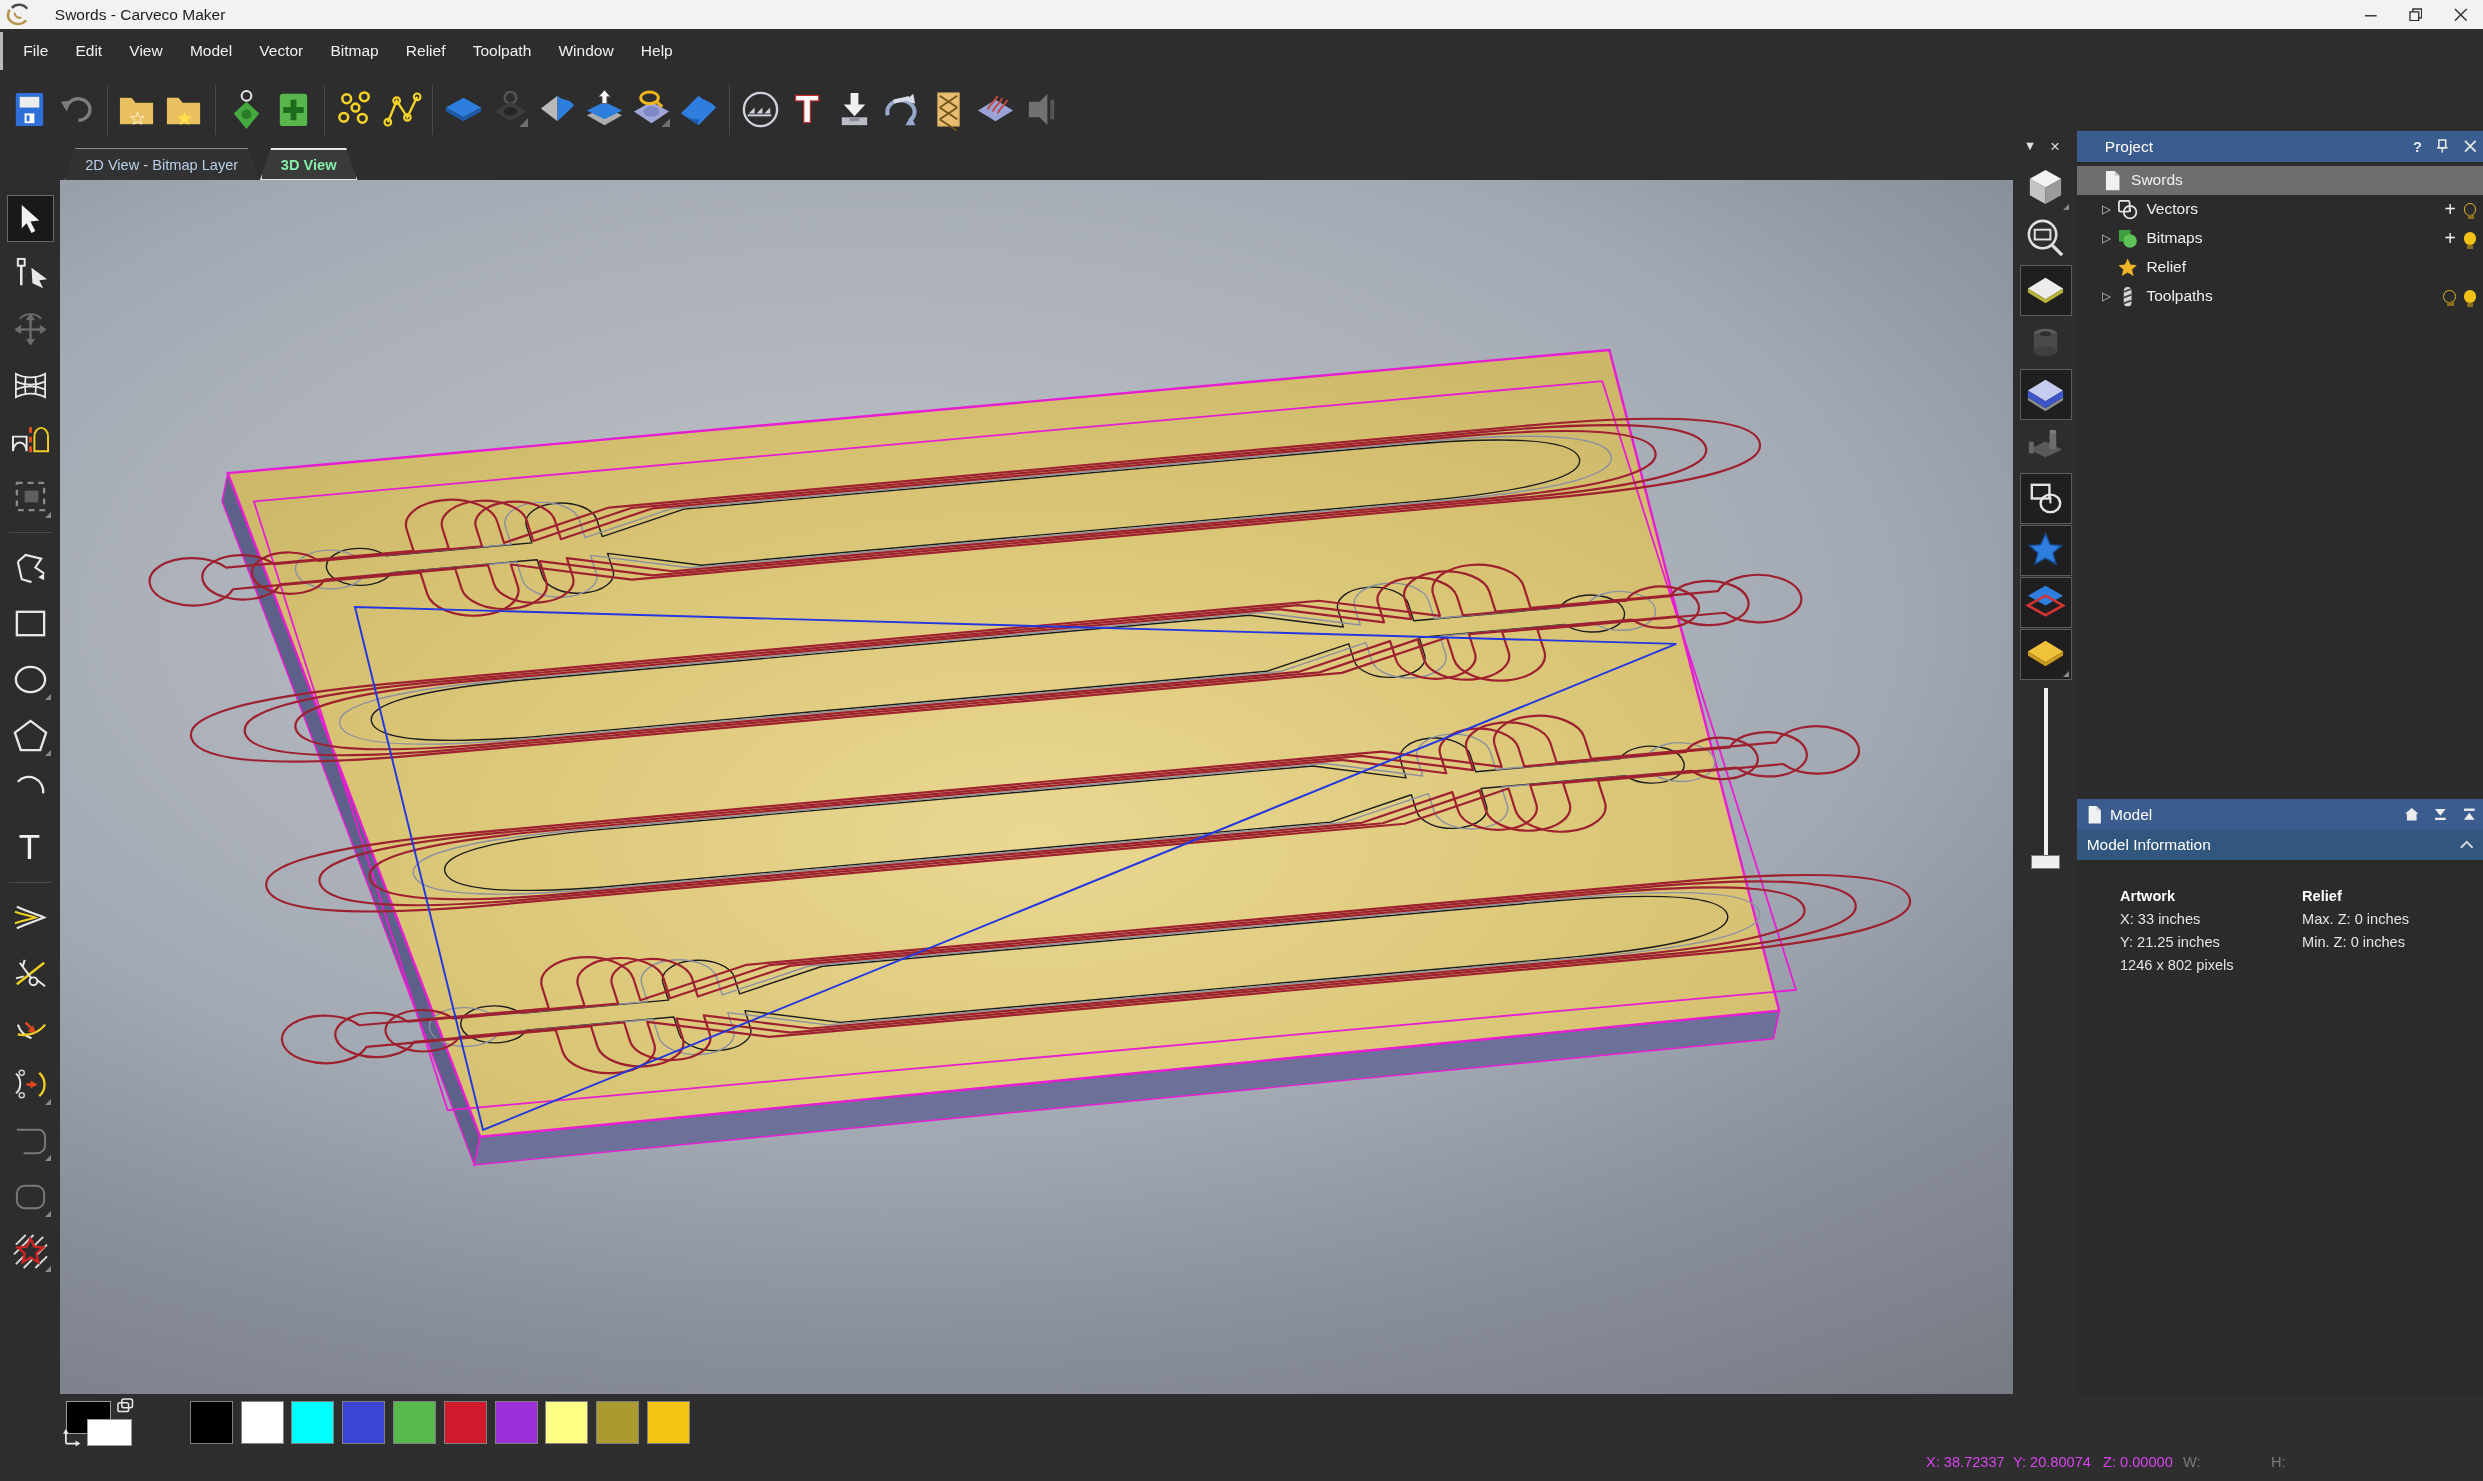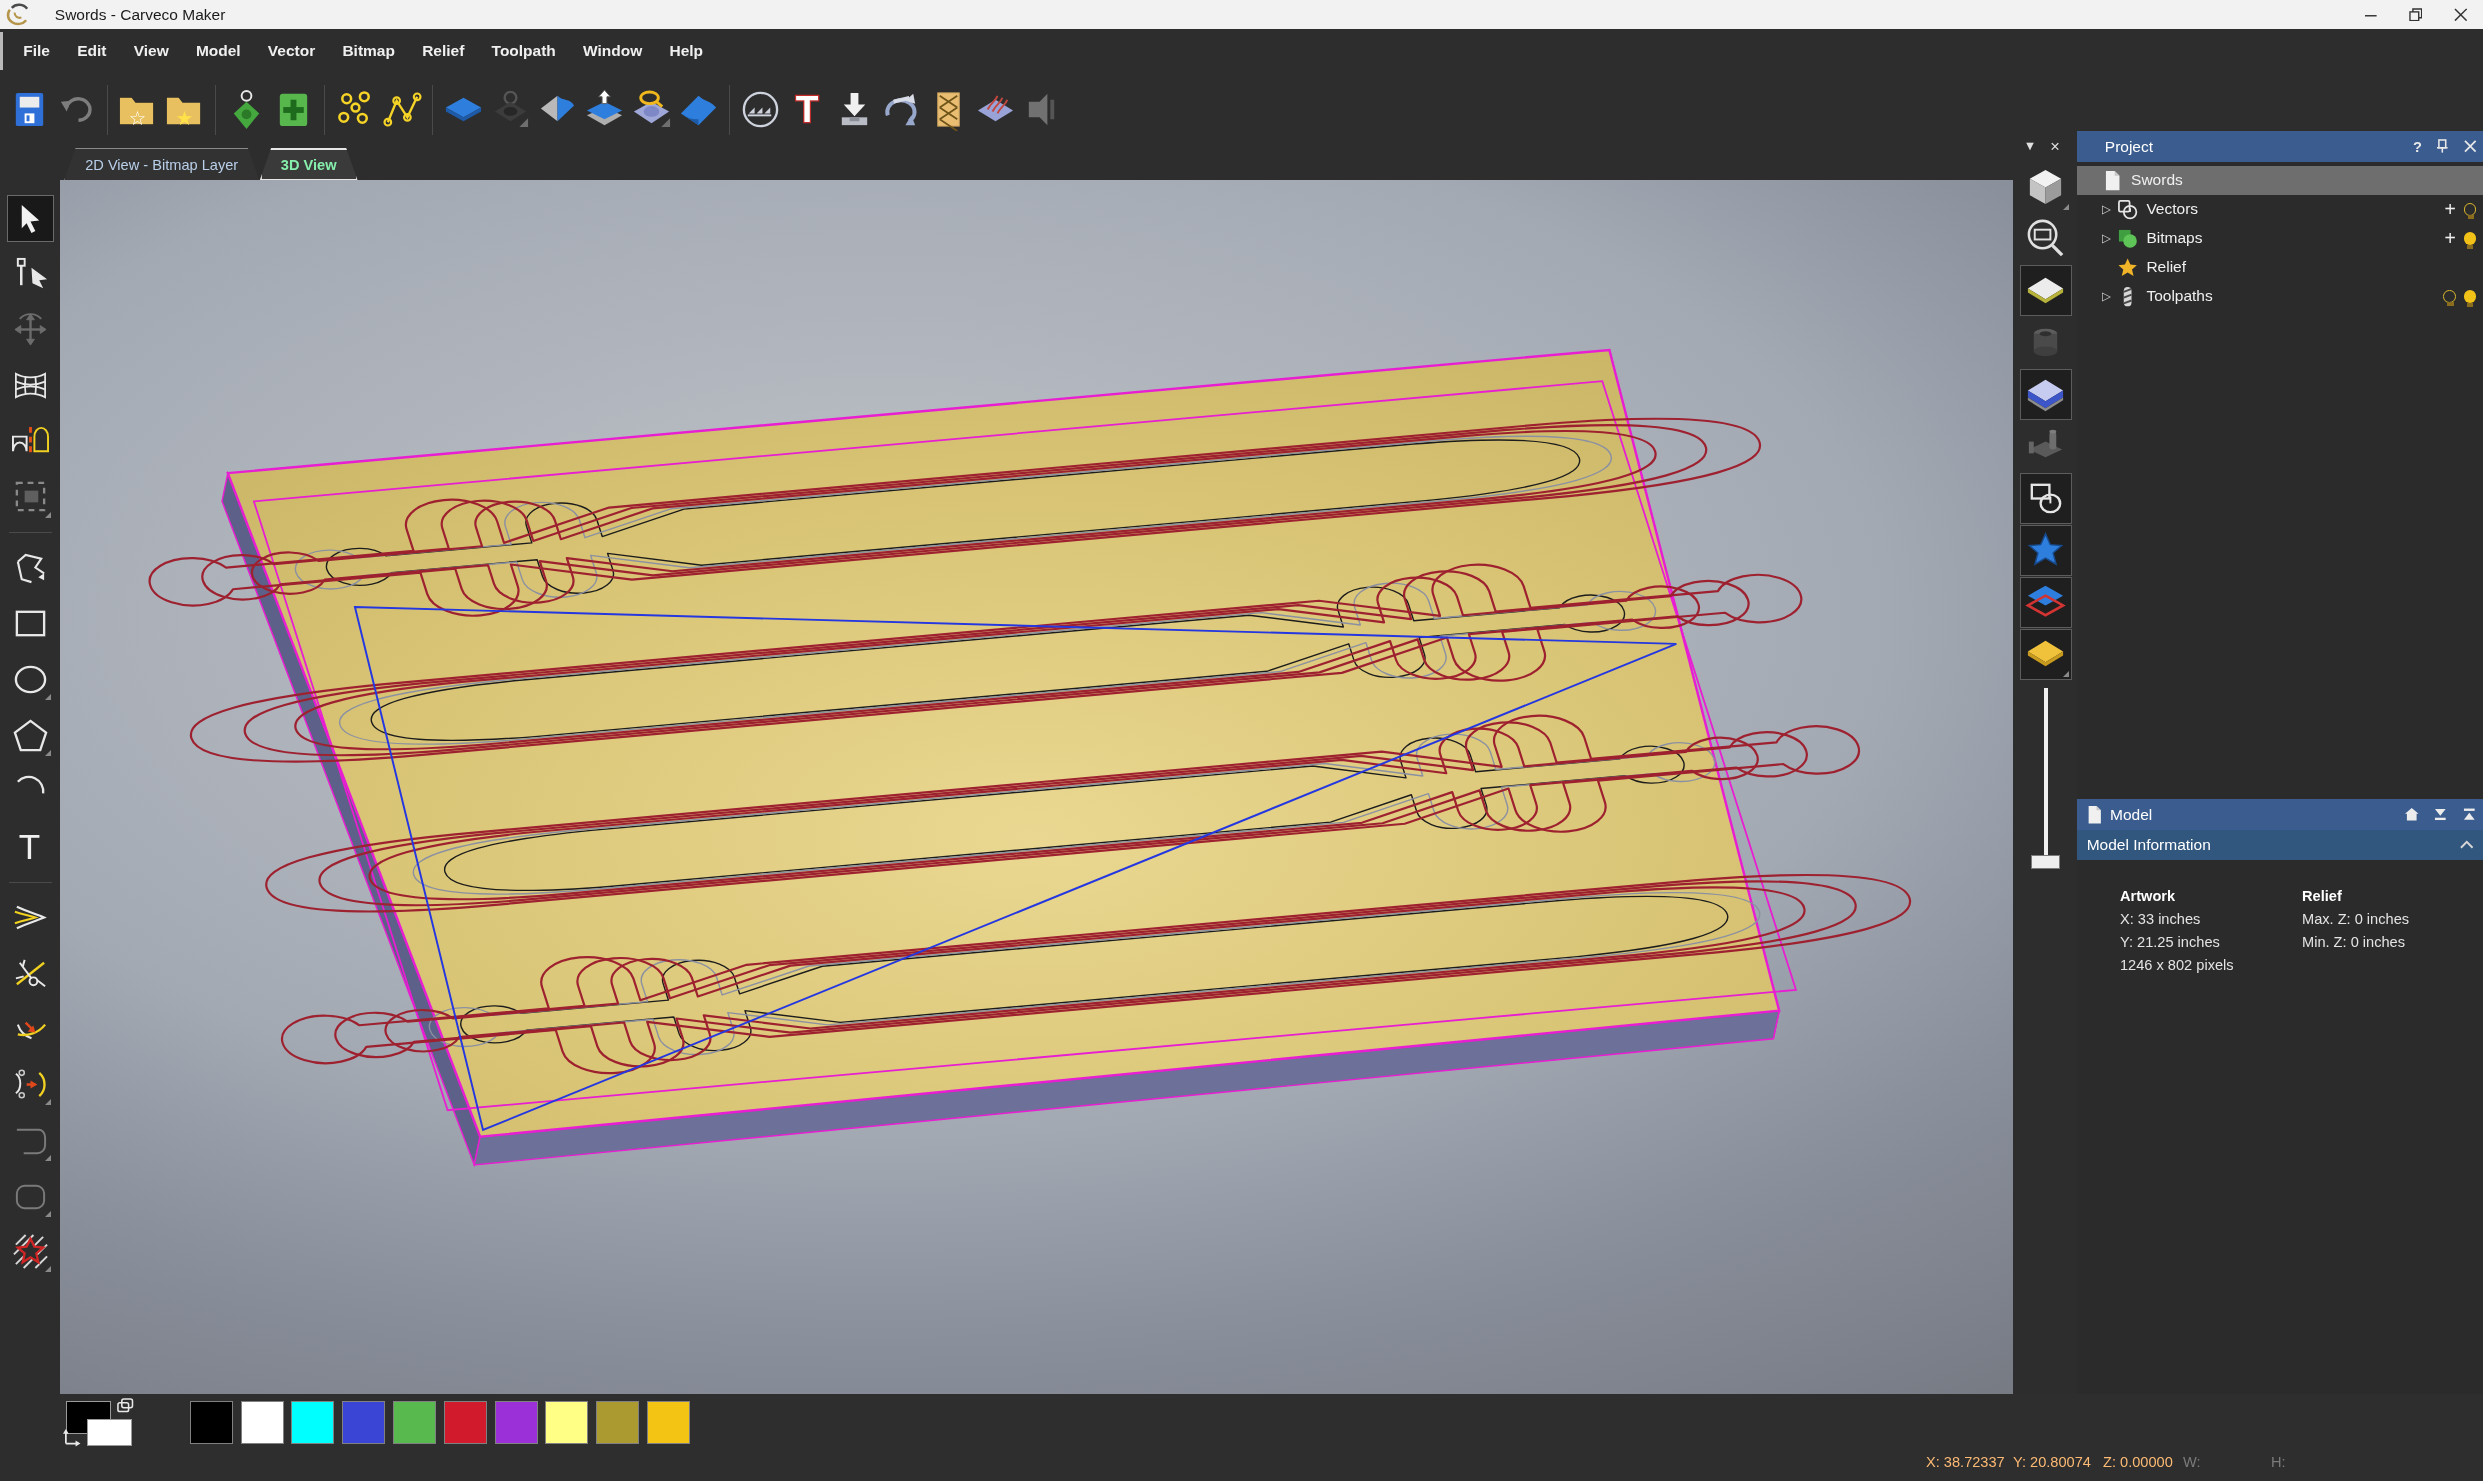--- a/index.html
+++ b/index.html
@@ -9,21 +9,21 @@
 
   
   #titlebar { position:absolute; left:0; top:0; width:2483px; height:29px; background:#f2f2f2;
               display:flex; align-items:center; }
   #titlebar .title { font-size:15.5px; color:#1b1b1b; margin-left:24px; }
   .winbtns { position:absolute; right:0; top:0; height:29px; display:flex; }
   .winbtn { width:45px; height:29px; display:flex; align-items:center; justify-content:center; color:#333; }
 
   
   #menubar { position:absolute; left:0; top:29px; width:2483px; height:44px; background:#2d2d2d;
-             display:flex; align-items:center; padding-left:9.7px;font-weight:bold; }
+             display:flex; align-items:center; padding-left:9.7px; }
   #menubar .edge { position:absolute; left:0; top:2.9px; width:2.9px; height:38px; background:#b9b9b9; }
   .menu-item { color:#f0f0f0; font-size:15.5px; padding:5.8px 13.6px; }
 
   
   #toolbar { position:absolute; left:0; top:73px; width:2483px; height:73px; background:#2d2d2d;
              display:flex; align-items:center; padding-left:5.8px; }
   .tbtn { width:47px; height:58px; display:flex; align-items:center; justify-content:center; }
   .tsep { width:1px; height:50px; background:#4a4a4a; margin:0 6.8px; }
 
   
@@ -82,21 +82,21 @@
   #model-info .hd { font-weight:bold; color:#fff; }
 
   
   #bottom-strip { position:absolute; left:60px; top:1394px; width:2423px; height:87px; background:#2e2e2e; }
   #palette { position:absolute; left:1.9px; top:3.9px; height:49px; display:flex; align-items:center; }
   #primary-widget { position:relative; width:128px; height:50px; }
   #primary-widget .pri { position:absolute; left:3.9px; top:3.9px; width:45px; height:33px; background:#000; border:1.9px solid #9a9a9a; }
   #primary-widget .sec { position:absolute; left:25px; top:21.3px; width:45px; height:27px; background:#fff; border:1.9px solid #9a9a9a; }
   .swatch { width:43px; height:43px; border:1px solid #808080; margin-right:7.8px; }
   #status { position:absolute; left:0; top:51px; width:2423px; height:36px; }
-  #status span { position:absolute; top:8.7px; font-size:14.6px; color:#fdba74; }
+  #status span { position:absolute; top:8.7px; font-size:14.6px; color:#d946ef; }
   #status .dim { color:#7a7a7a; }
 
   svg { display:block; }
   text { font-family:"Liberation Sans", sans-serif; }
 </style>
 </head>
 <body>
 
 <div id="app">
 

